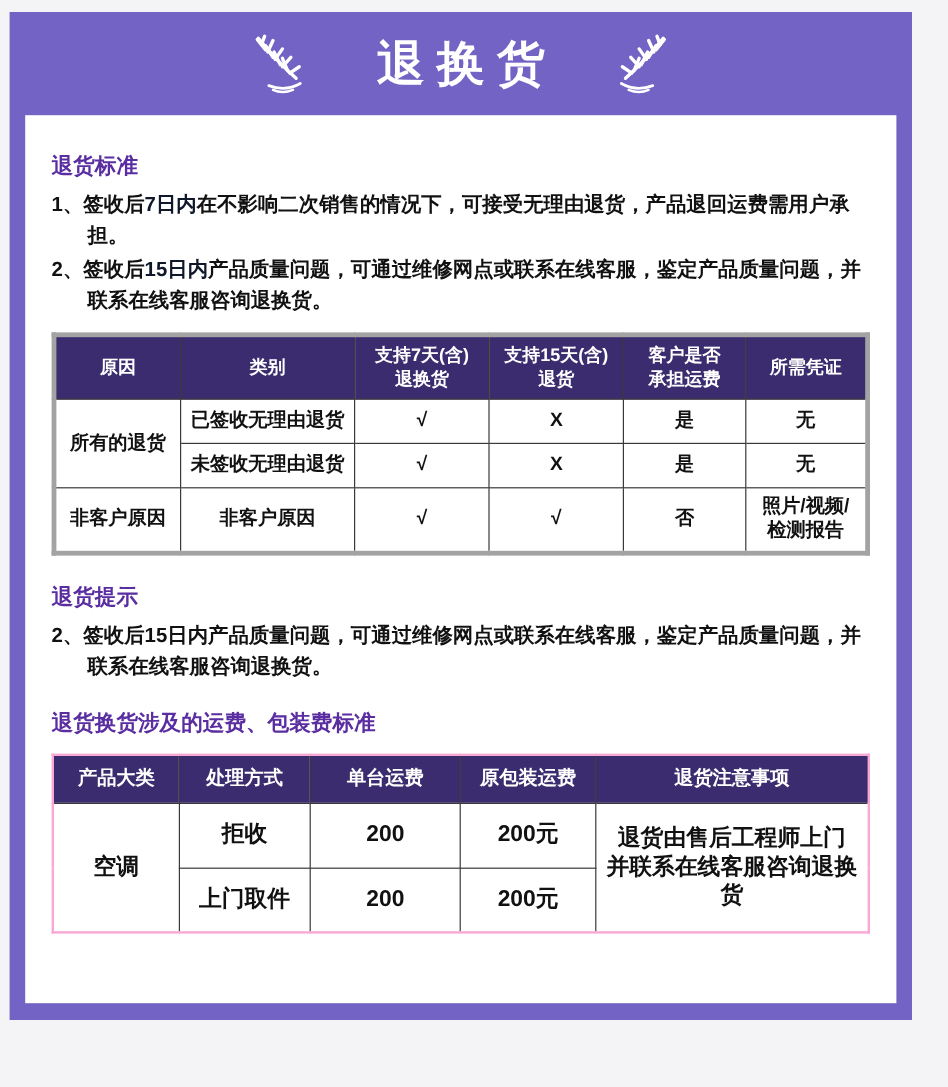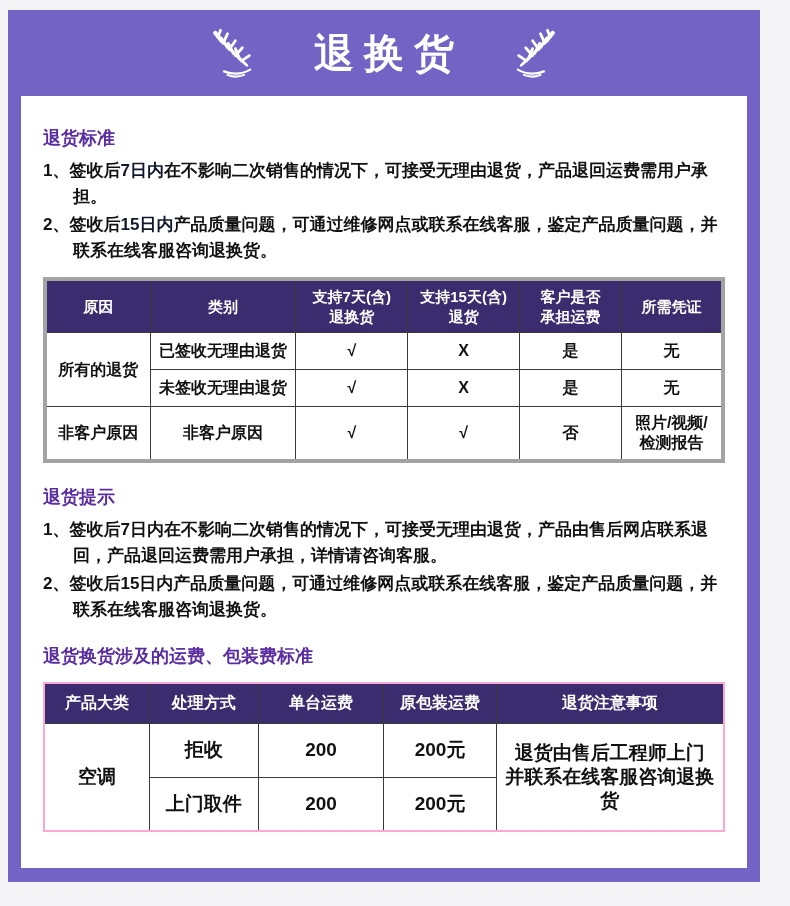--- a/index.html
+++ b/index.html
@@ -180,21 +180,20 @@
             <td>否</td>
             <td class="pre">照片/视频/
 检测报告</td>
           </tr>
         </tbody>
       </table>
     </section>
 
     <section class="sec-block">
       <h2 class="sec">退货提示</h2>
-      <p class="item">1、签收后7日内在不影响二次销售的情况下，可接受无理由退货，产品由售后网店联系退回，产品退回运费需用户承担，详情请咨询客服。</p>
       <p class="item">2、签收后15日内产品质量问题，可通过维修网点或联系在线客服，鉴定产品质量问题，并联系在线客服咨询退换货。</p>
     </section>
 
     <section class="sec-block">
       <h2 class="sec">退货换货涉及的运费、包装费标准</h2>
       <table class="fees">
         <thead>
           <tr>
             <th class="t2-c0">产品大类</th>
             <th class="t2-c1">处理方式</th>

